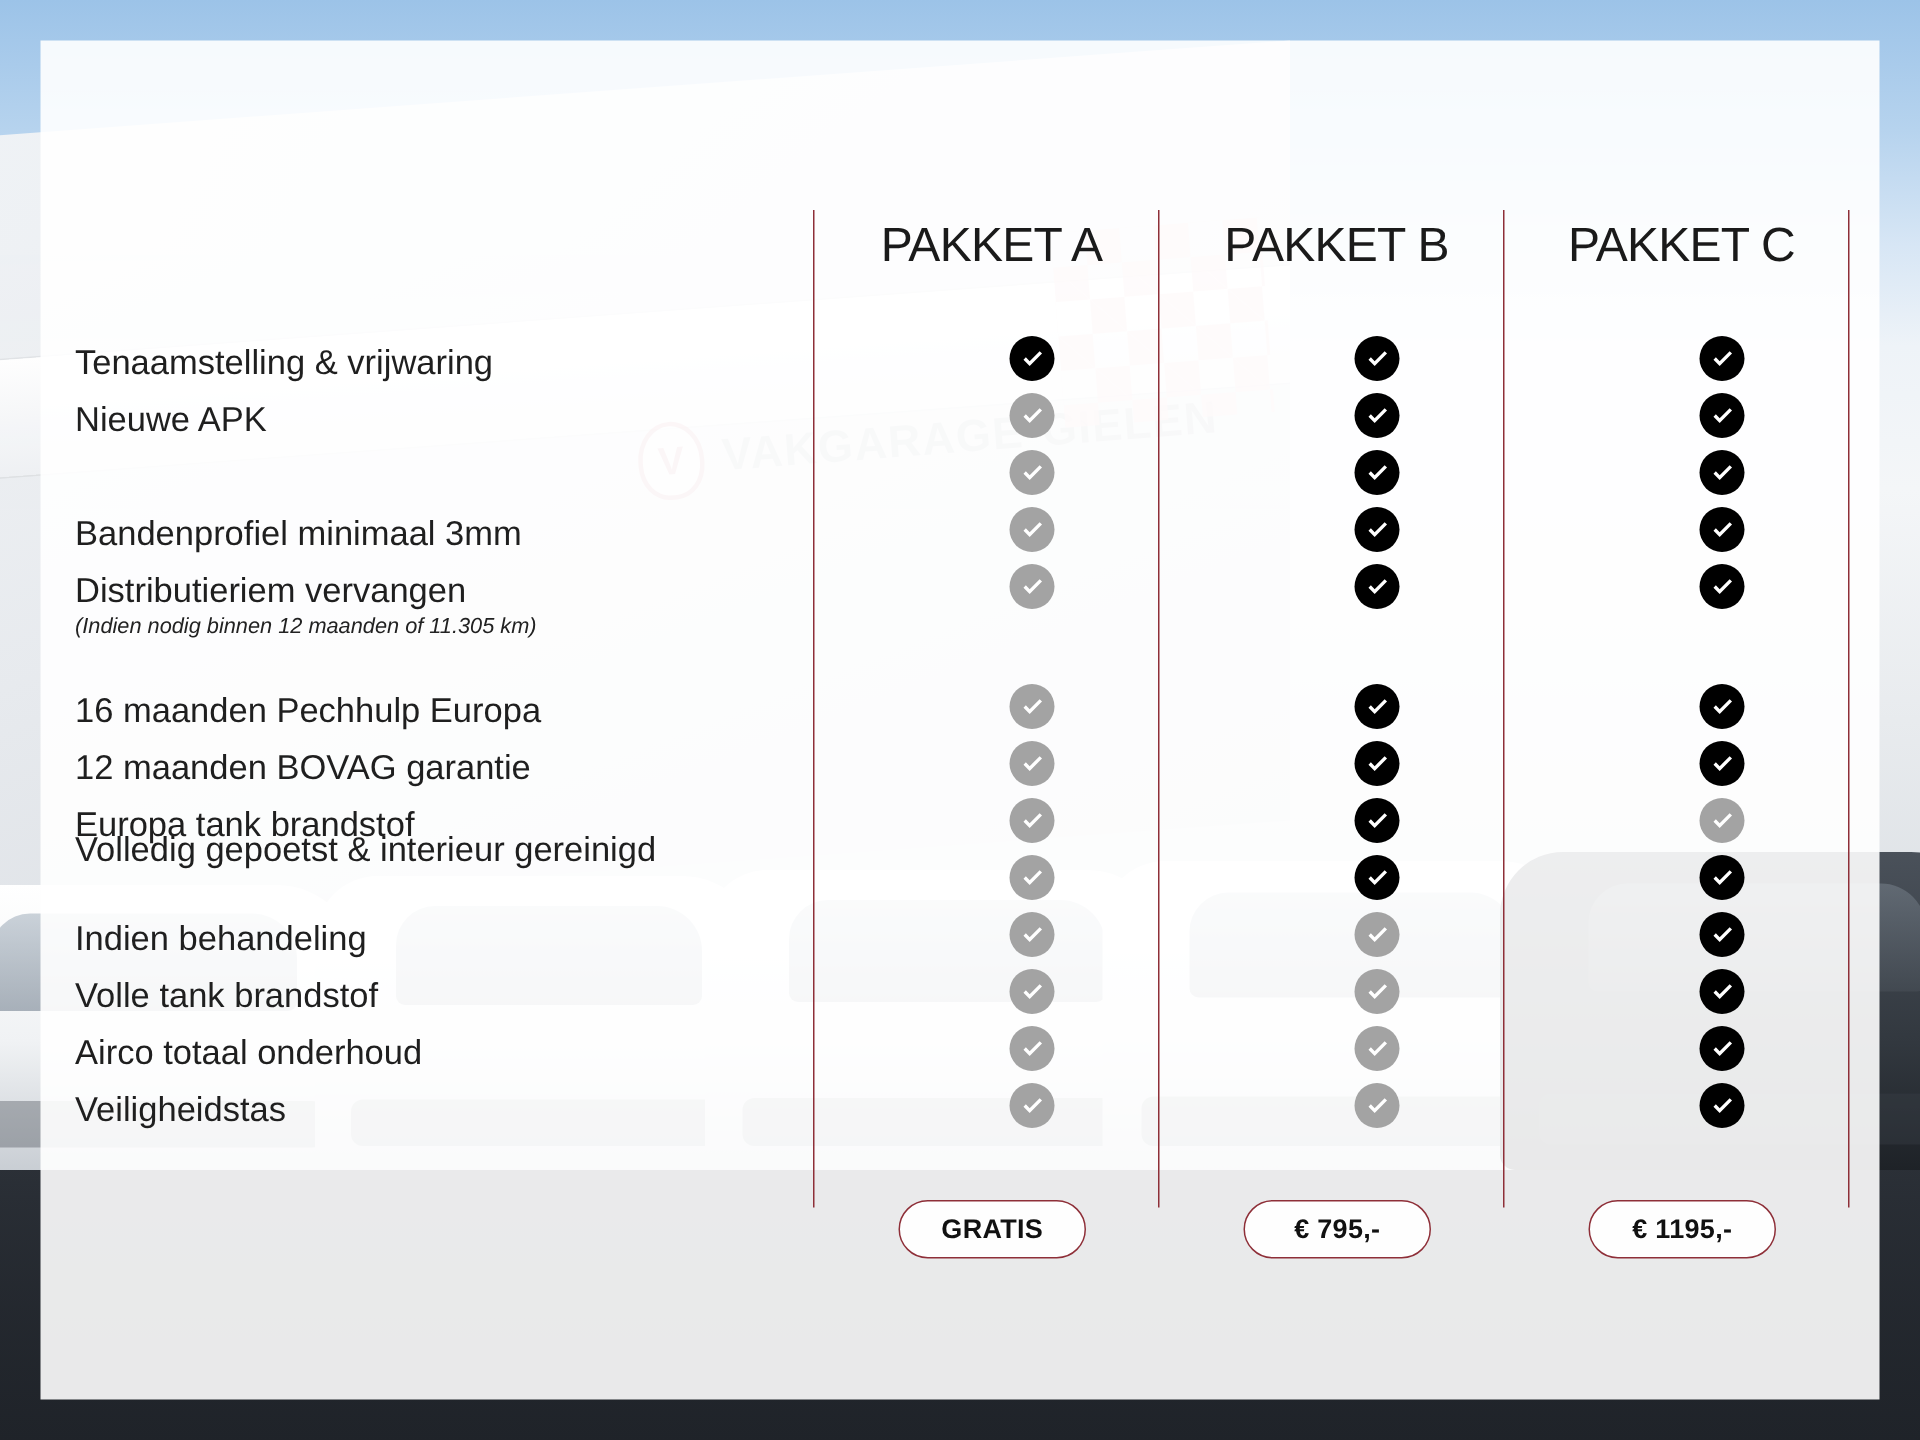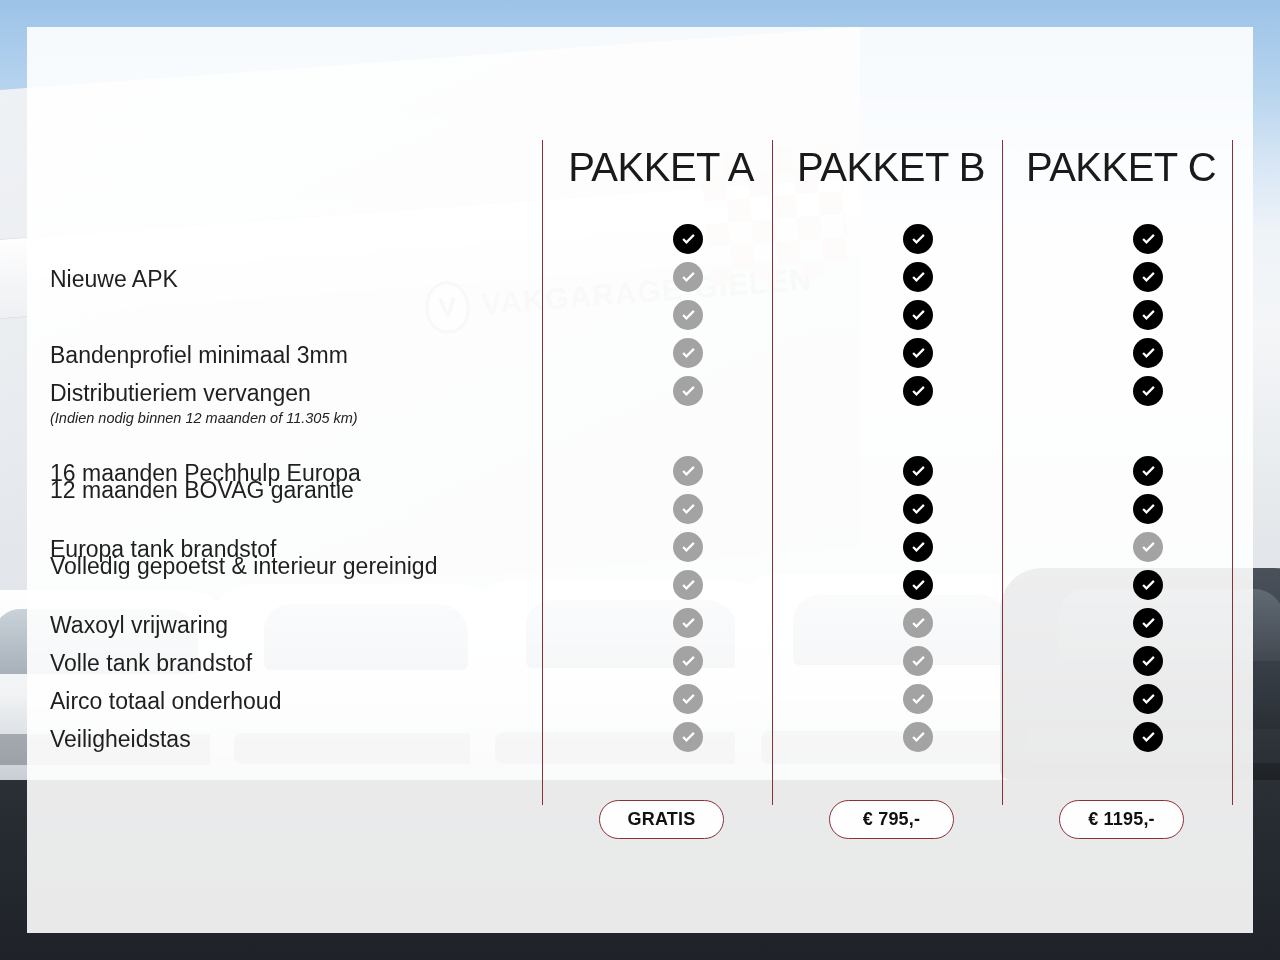--- a/index.html
+++ b/index.html
@@ -182,21 +182,21 @@
   .divider.d0 { left: 515px; }
   .divider.d1 { left: 745px; }
   .divider.d2 { left: 975px; }
   .divider.d3 { left: 1205px; }
 
   .col-head {
     position: absolute;
     top: 118px;
     width: 230px;
     text-align: center;
-    font-size: 40px;
+    font-size: 32px;
     font-weight: 400;
     color: #1a1a1a;
     letter-spacing: -0.5px;
     white-space: nowrap;
   }
   .col-head.h0 { left: 519px; }
   .col-head.h1 { left: 749px; }
   .col-head.h2 { left: 979px; }
 
   
@@ -287,20 +287,21 @@
       <div class="divider d3"></div>
 
       <div class="col-head h0">PAKKET A</div>
       <div class="col-head h1">PAKKET B</div>
       <div class="col-head h2">PAKKET C</div>
 
       <div class="price p0">GRATIS</div>
       <div class="price p1">€ 795,-</div>
       <div class="price p2">€ 1195,-</div>
 
+    <div class="feature" style="top: 203px;">Tenaamstelling &amp; vrijwaring</div>
         <div class="check on" style="left: 646px; top: 197px;">
           <svg viewBox="0 0 24 24">
             <path d="M9.4 17.6 4.2 12.4l2-2 3.2 3.2 8.4-8.4 2 2z"></path>
           </svg>
         </div>
         <div class="check on" style="left: 876px; top: 197px;">
           <svg viewBox="0 0 24 24">
             <path d="M9.4 17.6 4.2 12.4l2-2 3.2 3.2 8.4-8.4 2 2z"></path>
           </svg>
         </div>
@@ -381,21 +382,21 @@
         <div class="check on" style="left: 876px; top: 429px;">
           <svg viewBox="0 0 24 24">
             <path d="M9.4 17.6 4.2 12.4l2-2 3.2 3.2 8.4-8.4 2 2z"></path>
           </svg>
         </div>
         <div class="check on" style="left: 1106px; top: 429px;">
           <svg viewBox="0 0 24 24">
             <path d="M9.4 17.6 4.2 12.4l2-2 3.2 3.2 8.4-8.4 2 2z"></path>
           </svg>
         </div>
-        <div class="feature" style="top: 452px;">12 maanden BOVAG garantie</div>
+        <div class="feature" style="top: 473px;">12 maanden BOVAG garantie</div>
         <div class="check off" style="left: 646px; top: 467px;">
           <svg viewBox="0 0 24 24">
             <path d="M9.4 17.6 4.2 12.4l2-2 3.2 3.2 8.4-8.4 2 2z"></path>
           </svg>
         </div>
         <div class="check on" style="left: 876px; top: 467px;">
           <svg viewBox="0 0 24 24">
             <path d="M9.4 17.6 4.2 12.4l2-2 3.2 3.2 8.4-8.4 2 2z"></path>
           </svg>
         </div>
@@ -429,21 +430,21 @@
         <div class="check on" style="left: 876px; top: 543px;">
           <svg viewBox="0 0 24 24">
             <path d="M9.4 17.6 4.2 12.4l2-2 3.2 3.2 8.4-8.4 2 2z"></path>
           </svg>
         </div>
         <div class="check on" style="left: 1106px; top: 543px;">
           <svg viewBox="0 0 24 24">
             <path d="M9.4 17.6 4.2 12.4l2-2 3.2 3.2 8.4-8.4 2 2z"></path>
           </svg>
         </div>
-        <div class="feature" style="top: 587px;">Waxoyl vrijwaring</div>
+        <div class="feature" style="top: 587px;">Indien behandeling</div>
         <div class="check off" style="left: 646px; top: 581px;">
           <svg viewBox="0 0 24 24">
             <path d="M9.4 17.6 4.2 12.4l2-2 3.2 3.2 8.4-8.4 2 2z"></path>
           </svg>
         </div>
         <div class="check off" style="left: 876px; top: 581px;">
           <svg viewBox="0 0 24 24">
             <path d="M9.4 17.6 4.2 12.4l2-2 3.2 3.2 8.4-8.4 2 2z"></path>
           </svg>
         </div>

